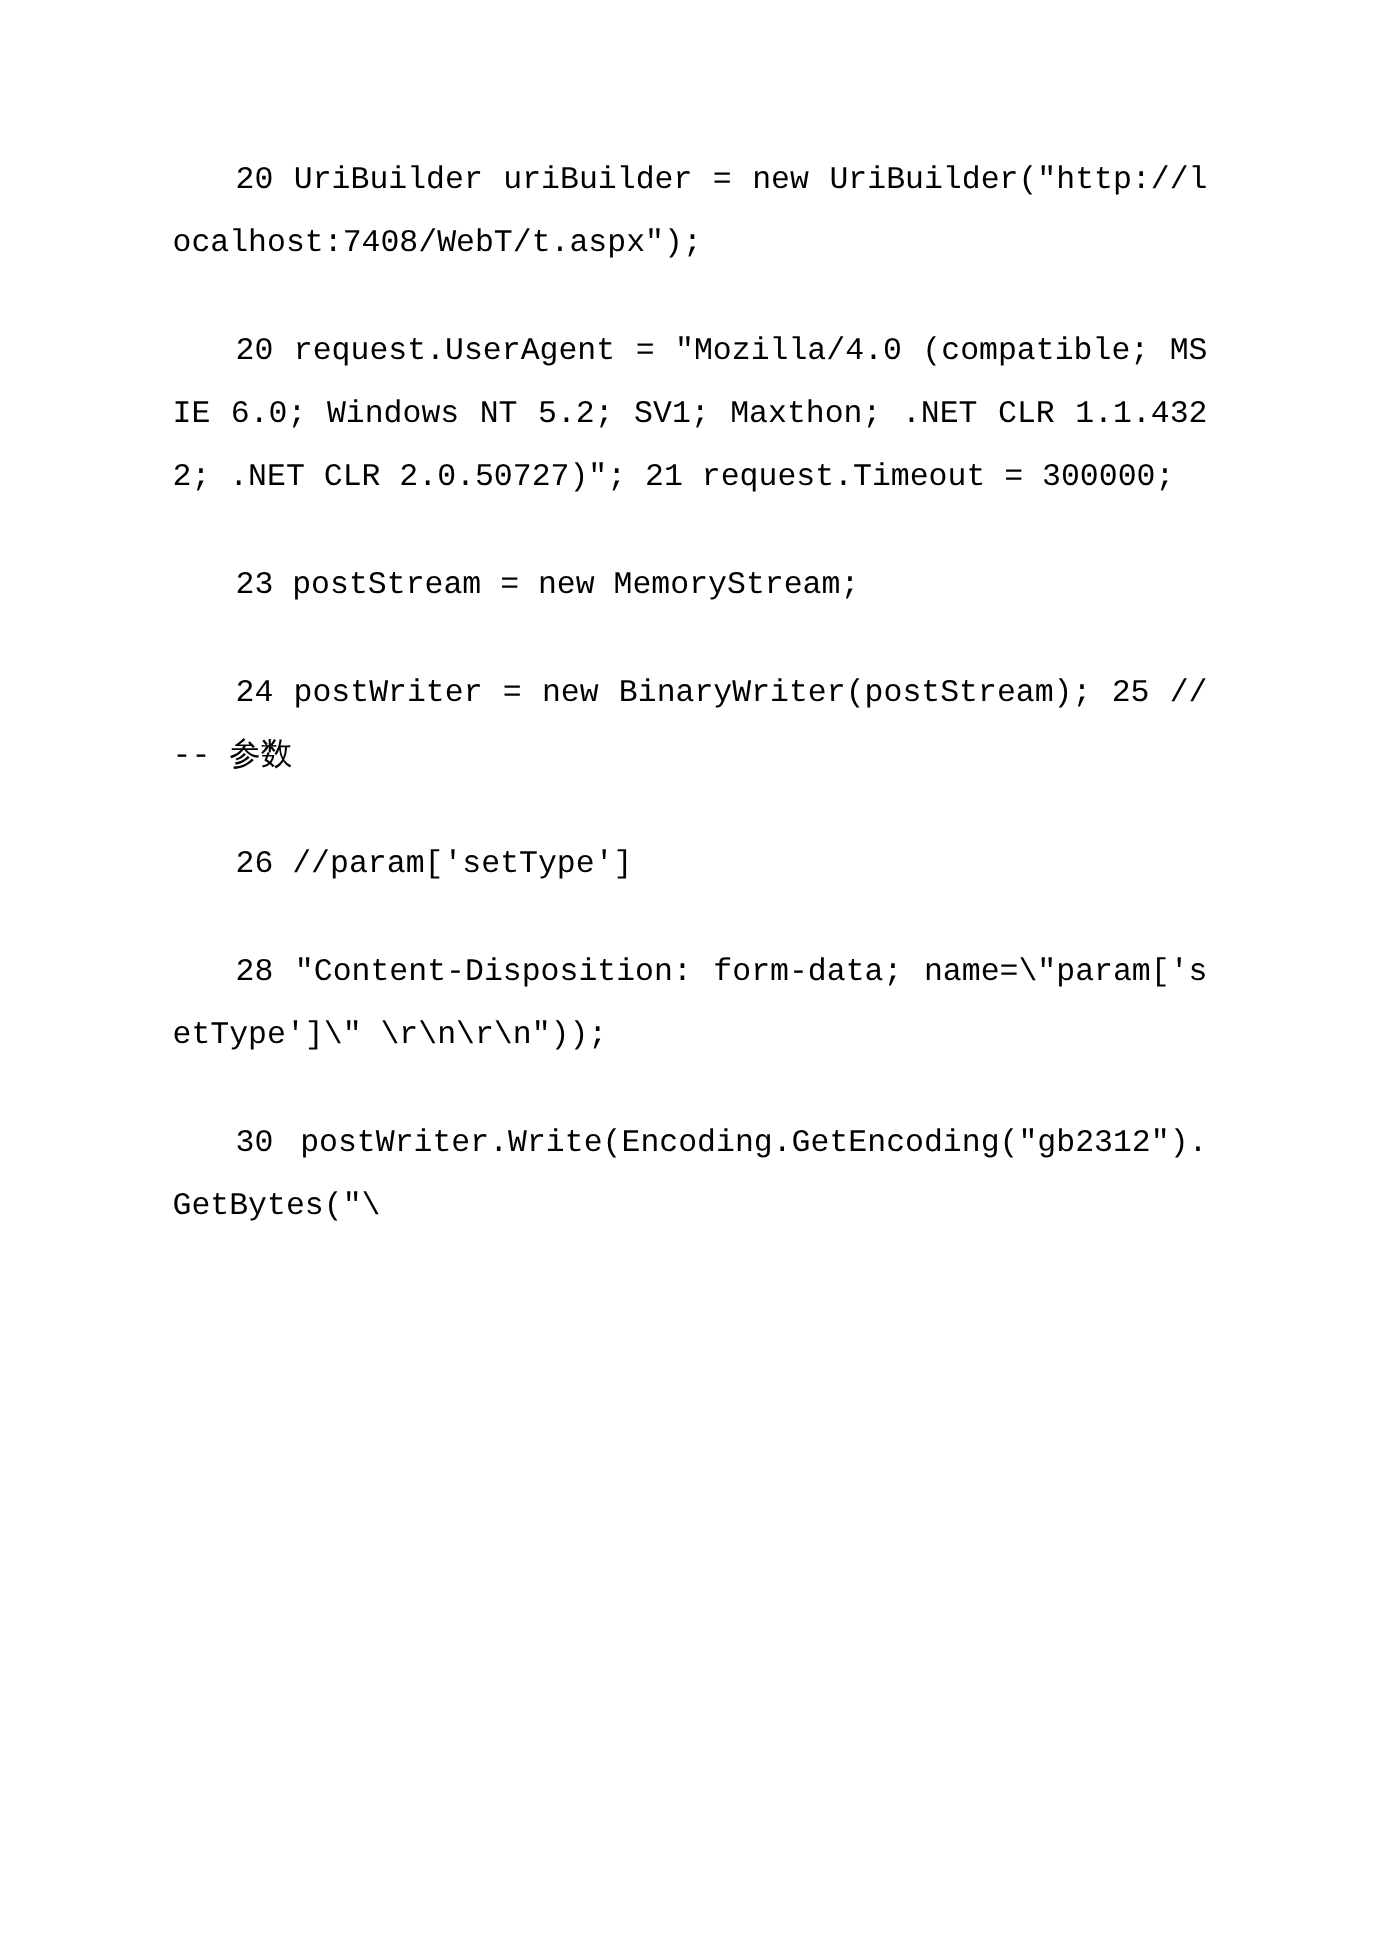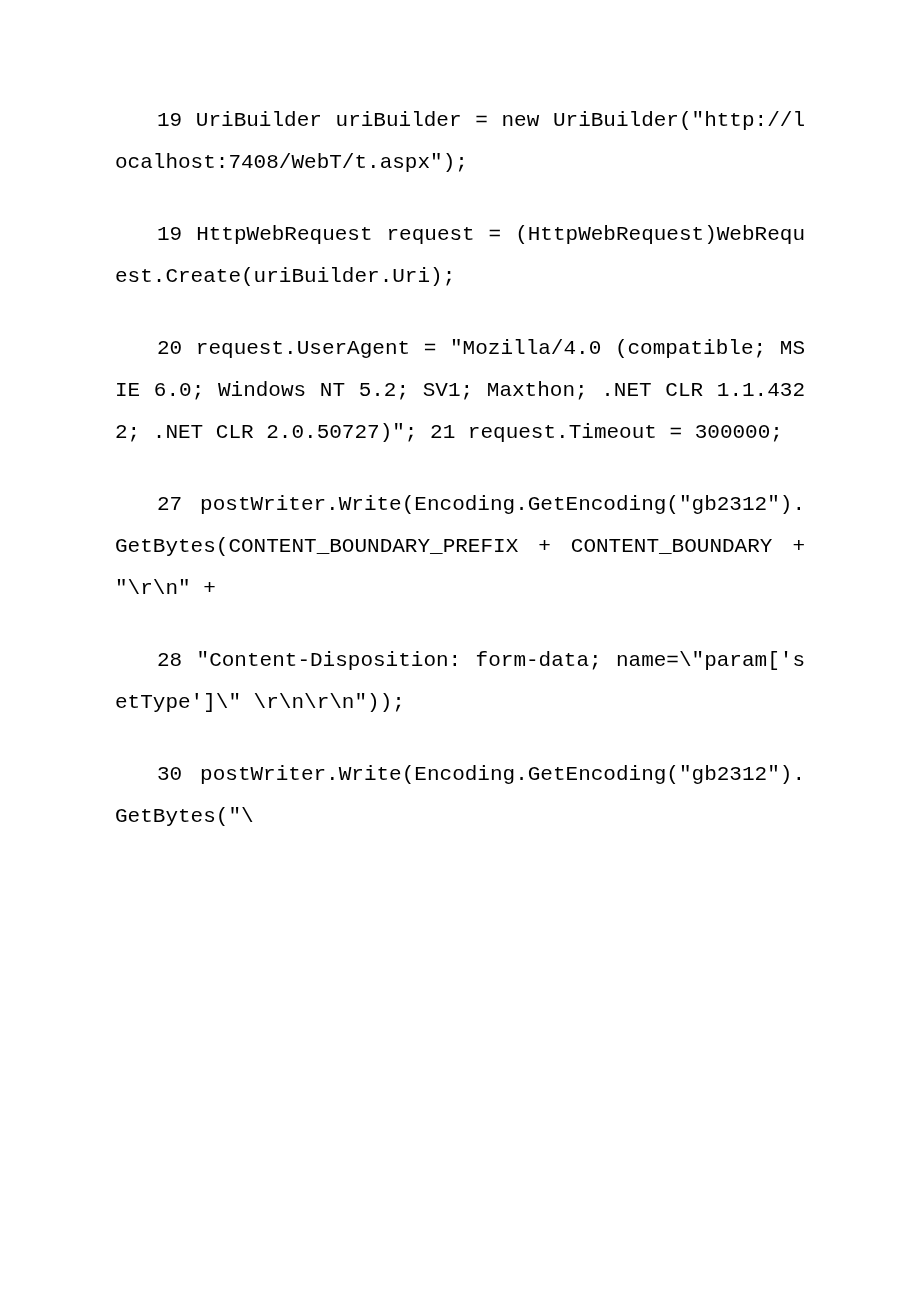--- a/index.html
+++ b/index.html
@@ -28,19 +28,20 @@
   }
   .indent {
     display: inline-block;
     width: 2em;
   }
 </style>
 </head>
 <body>
 
 <div class="page">
-  <p class="para"><span class="indent"></span><span>19                       UriBuilder  uriBuilder  =  new UriBuilder("http://localhost:7408/WebT/t.aspx");</span></p>
-  <p class="para"><span class="indent"></span><span>19                          HttpWebRequest  request  = (HttpWebRequest)WebRequest.Create(uriBuilder.Uri);</span></p>
+  <p class="para"><span class="indent"></span><span>20                       UriBuilder  uriBuilder  =  new UriBuilder("http://localhost:7408/WebT/t.aspx");</span></p>
   <p class="para"><span class="indent"></span><span>20                     request.UserAgent  =  "Mozilla/4.0 (compatible;  MSIE  6.0;  Windows  NT  5.2;  SV1;  Maxthon;  .NET  CLR 1.1.4322;      .NET      CLR      2.0.50727)";              21 request.Timeout = 300000;</span></p>
-  <p class="para"><span class="indent"></span><span>27 postWriter.Write(Encoding.GetEncoding("gb2312").GetBytes(CONTENT_BOUNDARY_PREFIX + CONTENT_BOUNDARY + "\r\n" +</span></p>
+  <p class="para"><span class="indent"></span><span>23              postStream = new MemoryStream;</span></p>
+  <p class="para"><span class="indent"></span><span>24               postWriter = new BinaryWriter(postStream); 25             //-- 参数</span></p>
+  <p class="para"><span class="indent"></span><span>26              //param['setType']</span></p>
   <p class="para"><span class="indent"></span><span>28                     "Content-Disposition:  form-data; name=\"param['setType']\" \r\n\r\n"));</span></p>
   <p class="para"><span class="indent"></span><span>30 postWriter.Write(Encoding.GetEncoding("gb2312").GetBytes("\</span></p>
 </div>
 
 </body></html>

